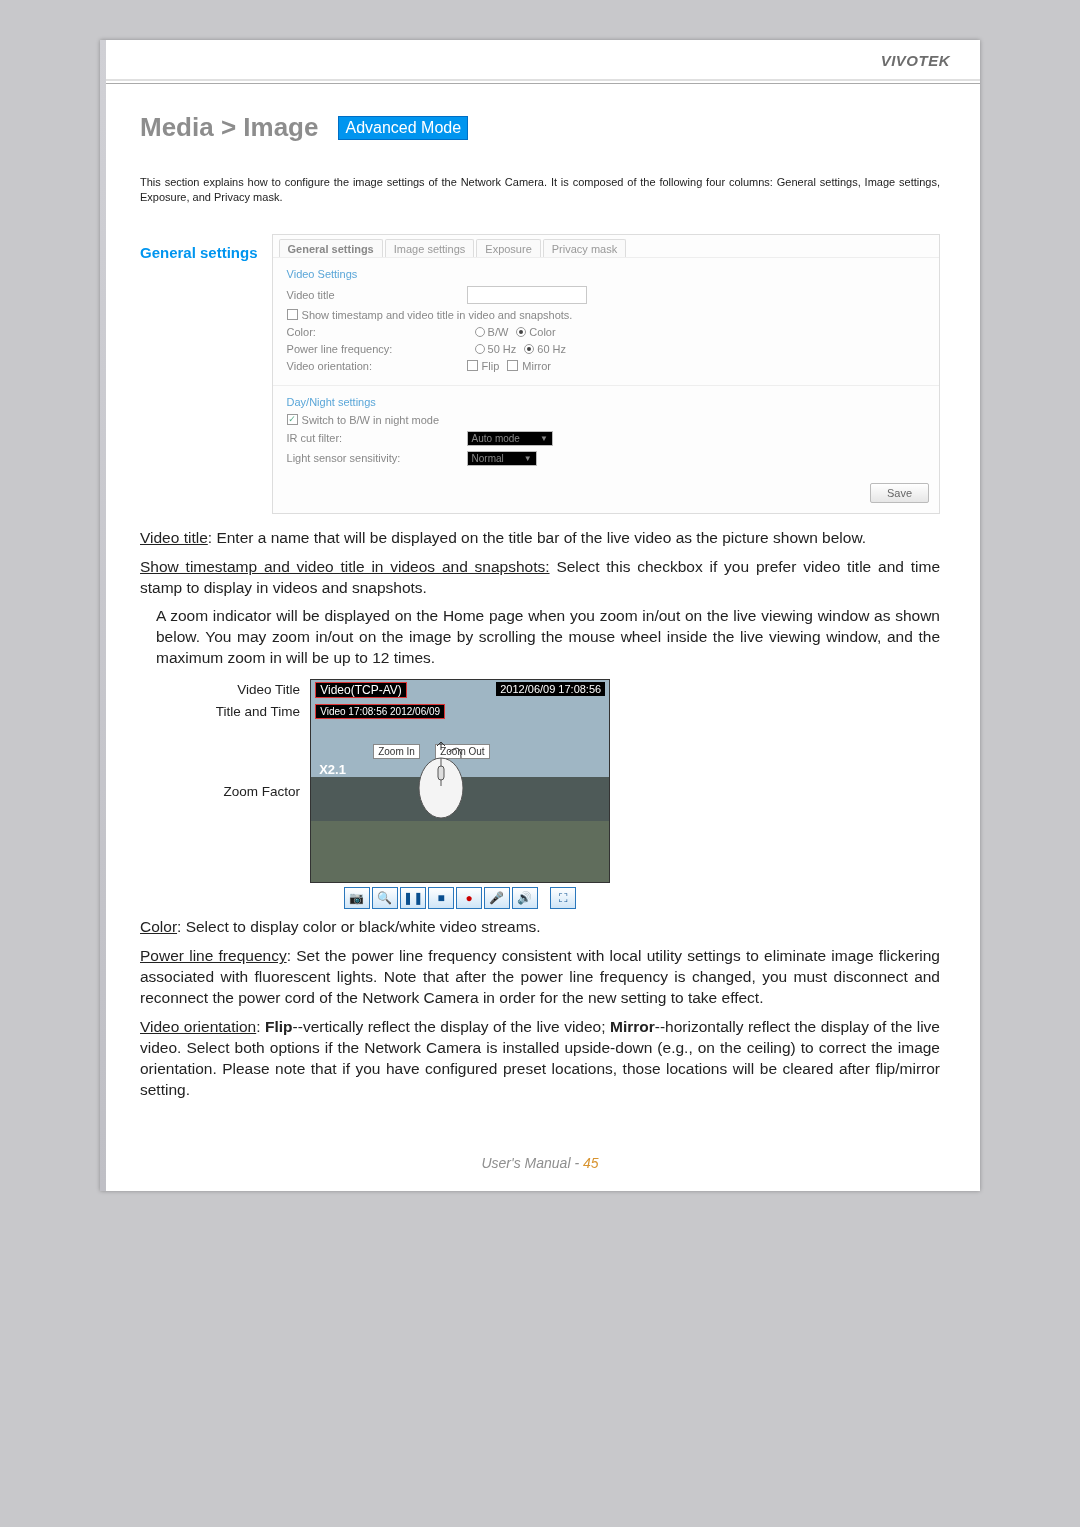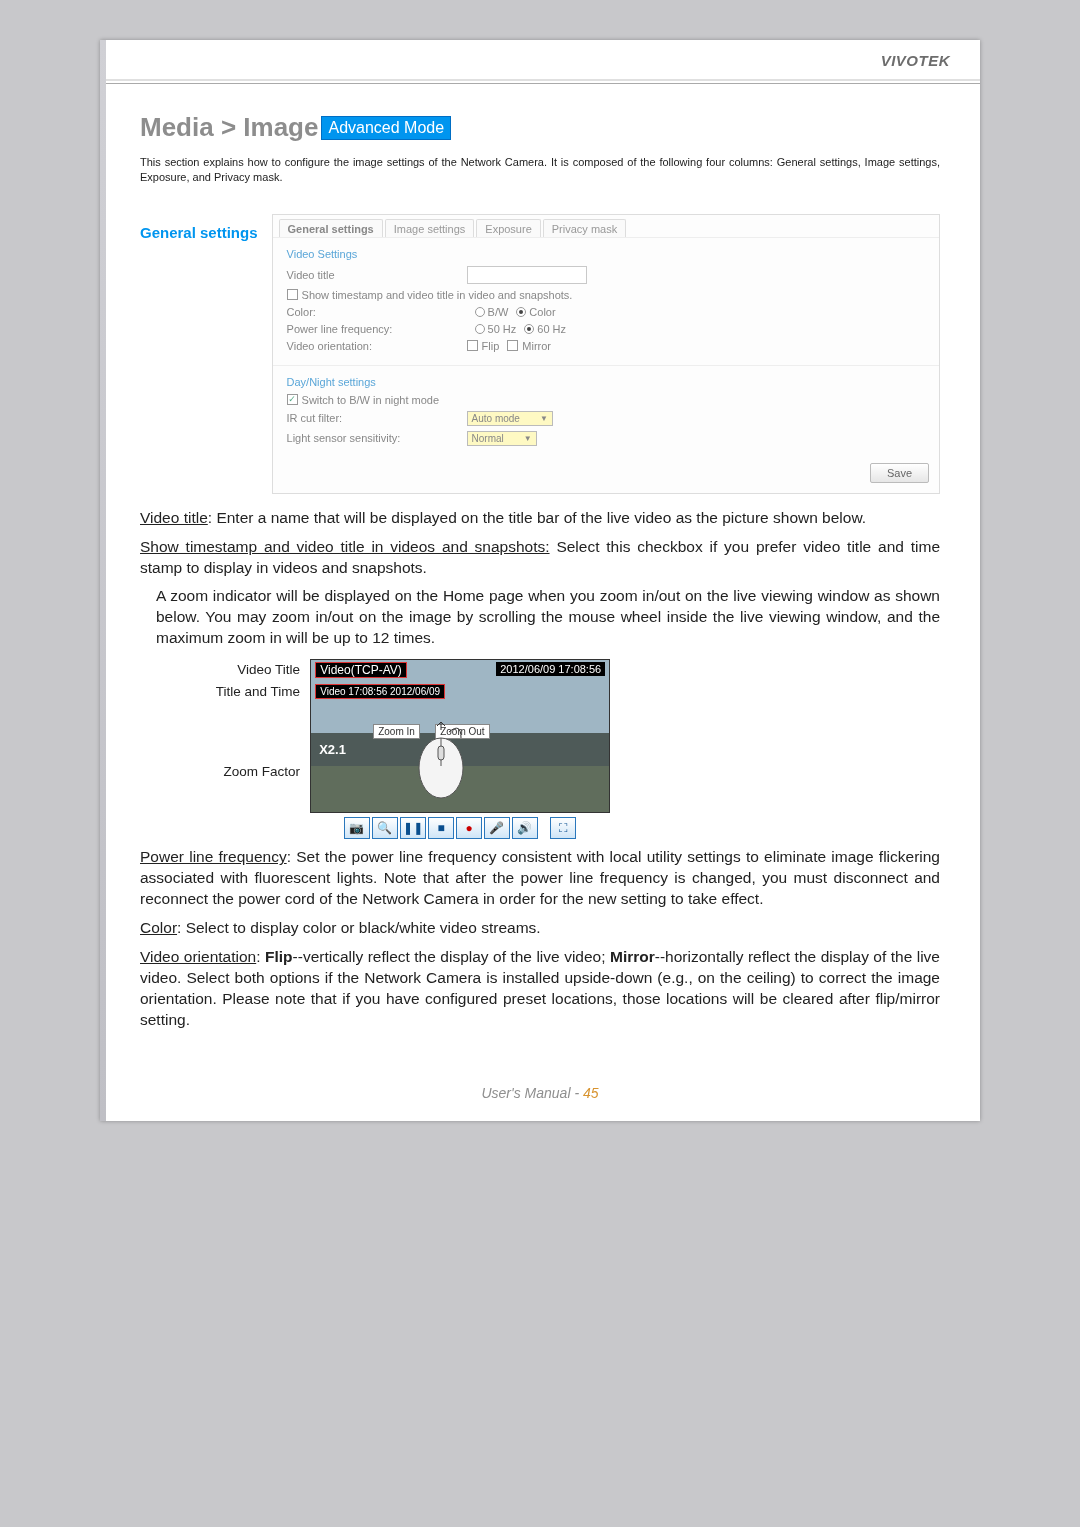--- a/index.html
+++ b/index.html
@@ -4,49 +4,49 @@
 <style>
 *{margin:0;padding:0;box-sizing:border-box}
 body{background:#c8c8cb;font-family:Arial,Helvetica,sans-serif;font-size:15px;color:#222}
 .page{width:880px;margin:40px auto;background:#fff;position:relative;box-shadow:0 0 4px rgba(0,0,0,.3)}
 .hdr{display:flex;justify-content:flex-end;padding:12px 30px 10px}
 .brand{font-style:italic;font-weight:bold;color:#6d6d6d;letter-spacing:.5px}
 .hrule{height:2px;background:#e0e0e0;margin:0 0 2px}
 .hrule2{height:1px;background:#aaa}
 .leftbar{position:absolute;left:0;top:0;bottom:0;width:6px;background:linear-gradient(#d0d0d5,#bfbfc5)}
 .body{padding:28px 40px 30px 40px}
-.h1row{display:flex;align-items:center;gap:3px;margin-bottom:12px}
+.h1row{display:flex;align-items:center;gap:20px;margin-bottom:32px}
 .h1{font-size:26px;color:#8d8d8d;font-weight:bold}
 .badge{background:#0095ef;color:#fff;font-size:16px;padding:2px 6px;border:1px solid #006ec4}
 .intro{font-size:11px;color:#222;text-align:justify;line-height:1.35;margin-bottom:29px}
 .gs-label{color:#0095ef;font-weight:bold;display:inline-block;vertical-align:top;margin-top:10px}
 .wrap{display:flex;gap:14px;align-items:flex-start;margin-bottom:14px}
 .panel{flex:1;border:1px solid #ddd;background:#fdfdfd;font-size:11px;color:#888}
 .tabs{display:flex;gap:2px;padding:4px 6px 0}
 .tab{padding:3px 8px 2px;border:1px solid #ddd;border-bottom:none;border-radius:2px 2px 0 0;background:#fafafa;font-size:11px;color:#999}
 .tab.active{color:#888;font-weight:bold}
 .sect{padding:10px 14px 8px;border-top:1px solid #eee}
 .sect-title{color:#5aa6d8;font-weight:normal;font-size:11px;margin-bottom:6px}
 .row{display:flex;align-items:center;margin:5px 0;font-size:11px;color:#888}
 .lcell{width:180px}
 .inp{border:1px solid #c9c9c9;background:#fff;height:18px;width:120px}
 .chk{width:11px;height:11px;border:1px solid #999;display:inline-block;margin-right:4px;vertical-align:middle;background:#fff;font-size:9px;line-height:9px;text-align:center;color:#5a8}
 .rad{width:10px;height:10px;border:1px solid #999;border-radius:50%;display:inline-block;margin:0 3px 0 8px;vertical-align:middle;background:#fff}
 .rad.on::after{content:'';display:block;width:4px;height:4px;background:#444;border-radius:50%;margin:2px}
-.dd{border:1px solid #bbb;background:#fef9c3;font-size:10px;padding:1px 4px;display:inline-flex;align-items:center;gap:20px}
+.dd{border:1px solid #bbb;background:#000000;font-size:10px;padding:1px 4px;display:inline-flex;align-items:center;gap:20px}
 .dd .ar{font-size:8px}
 .save{float:right;border:1px solid #bbb;background:linear-gradient(#fff,#e6e6e6);padding:3px 16px;font-size:11px;color:#666;margin:4px 10px 10px;border-radius:2px}
 .para{text-align:justify;font-size:15.5px;line-height:1.35;margin:8px 0}
 .u{text-decoration:underline}
 .indent{padding-left:16px}
 
 .livewrap{margin:10px 0 8px 60px}
 .labelcol{display:inline-block;vertical-align:top;text-align:right;font-size:13.5px;color:#222;width:100px;margin-right:6px}
 .labelcol div{height:22px;line-height:22px}
-.live{display:inline-block;vertical-align:top;width:300px;border:1px solid #333;background:linear-gradient(#9fb6c4 0%,#9fb6c4 48%,#4e5a58 48%,#4e5a58 70%,#606d5c 70%,#606d5c 100%);position:relative;height:154px}
+.live{display:inline-block;vertical-align:top;width:300px;border:1px solid #333;background:linear-gradient(#9fb6c4 0%,#9fb6c4 48%,#4e5a58 48%,#4e5a58 70%,#606d5c 70%,#606d5c 100%);position:relative;height:204px}
 .live-top{position:absolute;top:2px;left:4px;background:#000;color:#fff;font-size:12px;padding:0 4px}
 .datebox{position:absolute;top:2px;right:4px;background:#000;color:#fff;font-size:11px;padding:1px 4px}
 .stampbox{position:absolute;top:24px;left:4px;background:#000;color:#fff;font-size:10px;padding:1px 4px;border:1px solid #d33}
 .zbox{position:absolute;top:82px;left:8px;color:#fff;font-weight:bold;font-size:13px}
 .mouse{position:absolute;top:60px;left:100px;width:60px;height:80px}
 .mouse svg{width:100%;height:100%}
 .zlab{position:absolute;background:#fff;border:1px solid #888;font-size:10px;padding:1px 4px;color:#333}
 .toolbar{margin-top:4px;display:flex;gap:2px;justify-content:center}
 .tbtn{width:26px;height:22px;border:1px solid #2a77bc;background:linear-gradient(#fff,#cfe5f7);display:flex;align-items:center;justify-content:center;color:#0a4f8f;font-size:12px}
 .tbtn.gap{margin-left:10px}
@@ -185,23 +185,23 @@
           <div class="tbtn">
               <span style="color:#c00">●</span>
             </div>
           <div class="tbtn">🎤</div>
           <div class="tbtn">🔊</div>
           <div class="tbtn gap">⛶</div>
         </div>
       </div>
     </div>
 
+    <p class="para"><span class="u">Color</span><span>: Select to display color or black/white video streams.</span></p>
+
     <p class="para"><span class="u">Power line frequency</span><span>: Set the power line frequency consistent with local utility settings to eliminate image flickering associated with fluorescent lights. Note that after the power line frequency is changed, you must disconnect and reconnect the power cord of the Network Camera in order for the new setting to take effect.</span></p>
-
-    <p class="para"><span class="u">Color</span><span>: Select to display color or black/white video streams.</span></p>
 
     <p class="para"><span class="u">Video orientation</span><span>: </span><b>Flip</b><span>--vertically reflect the display of the live video; </span><b>Mirror</b><span>--horizontally reflect the display of the live video. Select both options if the Network Camera is installed upside-down (e.g., on the ceiling) to correct the image orientation. Please note that if you have configured preset locations, those locations will be cleared after flip/mirror setting.</span></p>
 
   </div>
 
   <div class="ftr">
     <span>User's Manual - </span><span class="pn">45</span>
   </div>
 </div>
 

